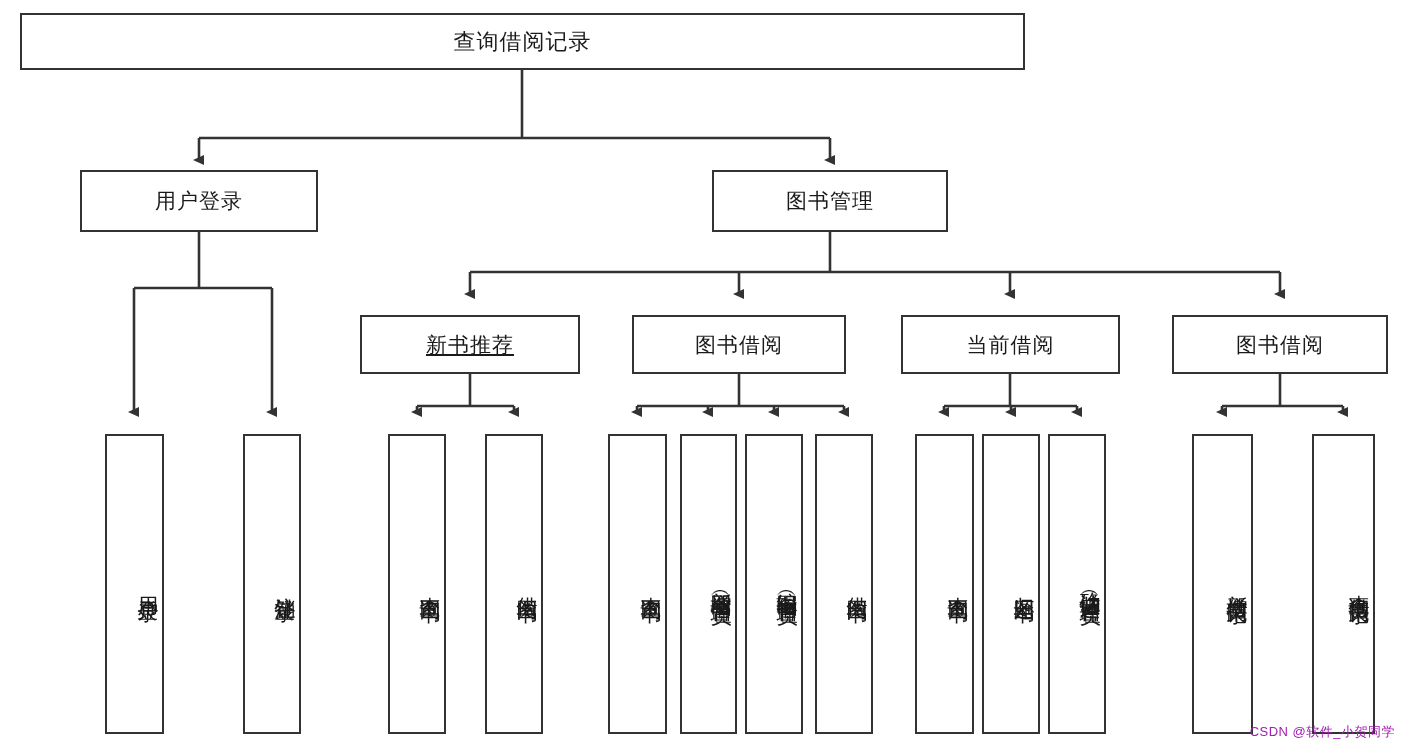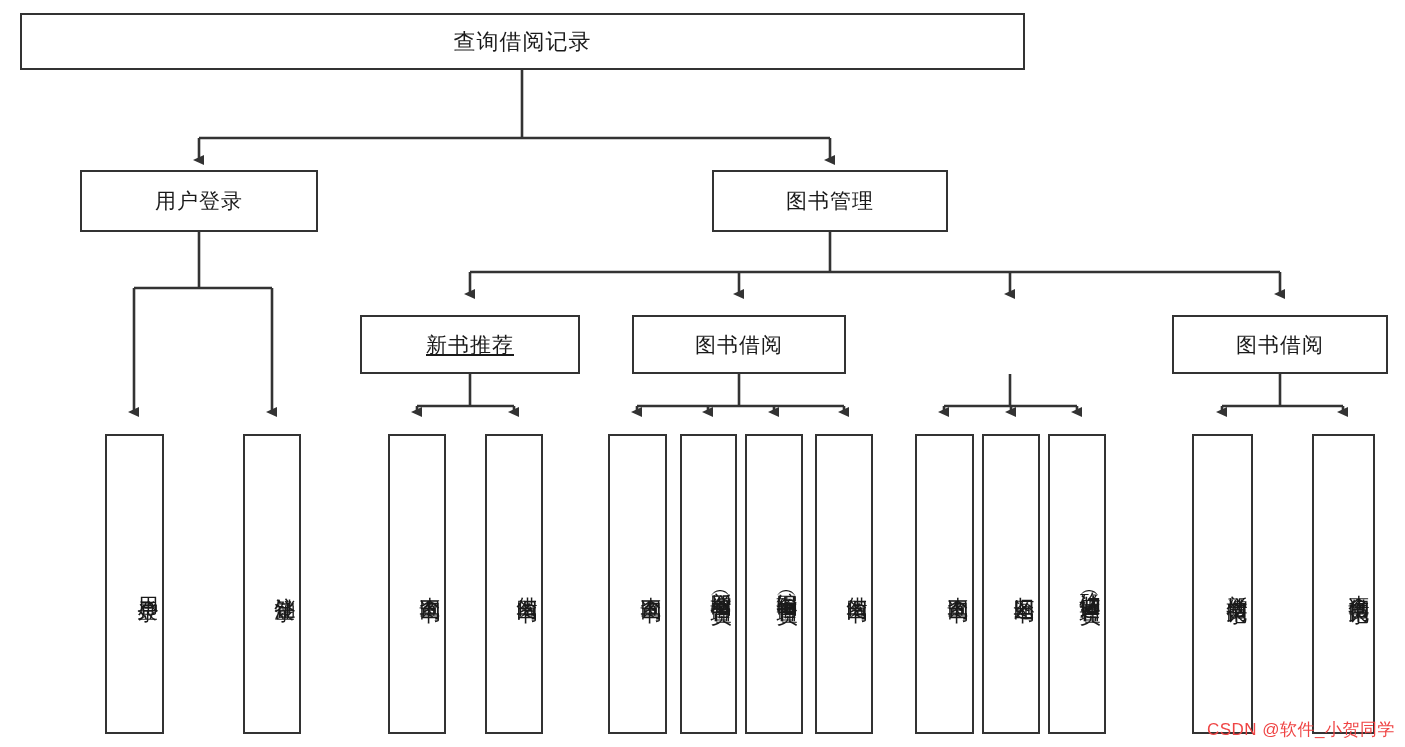--- a/index.html
+++ b/index.html
@@ -53,22 +53,22 @@
     left: 0;
     top: 0;
     width: 1405px;
     height: 747px;
     pointer-events: none;
   }
   .watermark {
     position: absolute;
     right: 10px;
     bottom: 6px;
-    font-size: 17px;
-    color: #ef4444;
+    font-size: 13px;
+    color: #a21caf;
     white-space: nowrap;
     letter-spacing: 0.5px;
   }
 </style>
 </head>
 <body>
 
 <div id="canvas">
 
   <svg class="links" viewBox="0 0 1405 747">
@@ -121,20 +121,21 @@
     </g>
   </svg>
 
   <div class="node root" style="left:20px; top:13px; width:1005px; height:57px;">查询借阅记录</div>
 
   <div class="node horiz" style="left:80px; top:170px; width:238px; height:62px;">用户登录</div>
   <div class="node horiz" style="left:712px; top:170px; width:236px; height:62px;">图书管理</div>
 
   <div class="node horiz" style="left:360px; top:315px; width:220px; height:59px;text-decoration:underline;">新书推荐</div>
   <div class="node horiz" style="left:632px; top:315px; width:214px; height:59px;">图书借阅</div>
+  <div class="node horiz" style="left:901px; top:315px; width:219px; height:59px;">当前借阅</div>
   <div class="node horiz" style="left:1172px; top:315px; width:216px; height:59px;">图书借阅</div>
 
   <div class="node vert" style="left:105px; top:434px; width:59px; height:300px;">用户登录</div>
   <div class="node vert" style="left:243px; top:434px; width:58px; height:300px;">注销登录</div>
 
   <div class="node vert" style="left:388px; top:434px; width:58px; height:300px;">查询图书</div>
   <div class="node vert" style="left:485px; top:434px; width:58px; height:300px;">借阅图书</div>
 
   <div class="node vert" style="left:608px; top:434px; width:59px; height:300px;">查询图书</div>
   <div class="node vert tall-text" style="left:680px; top:434px; width:57px; height:300px;">新增图书（管理员）</div>

